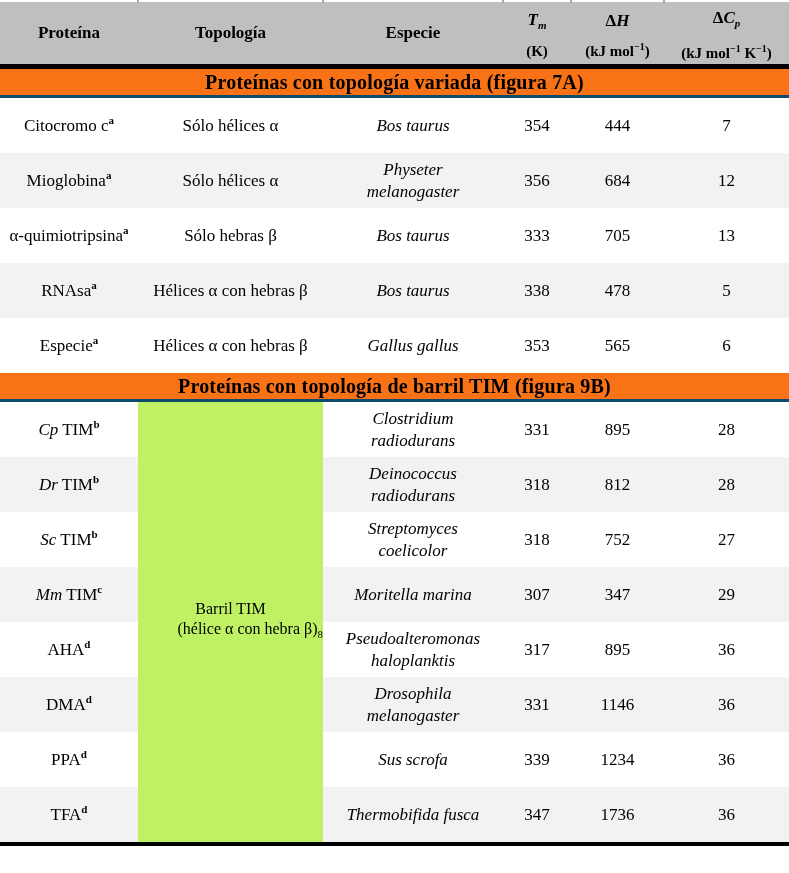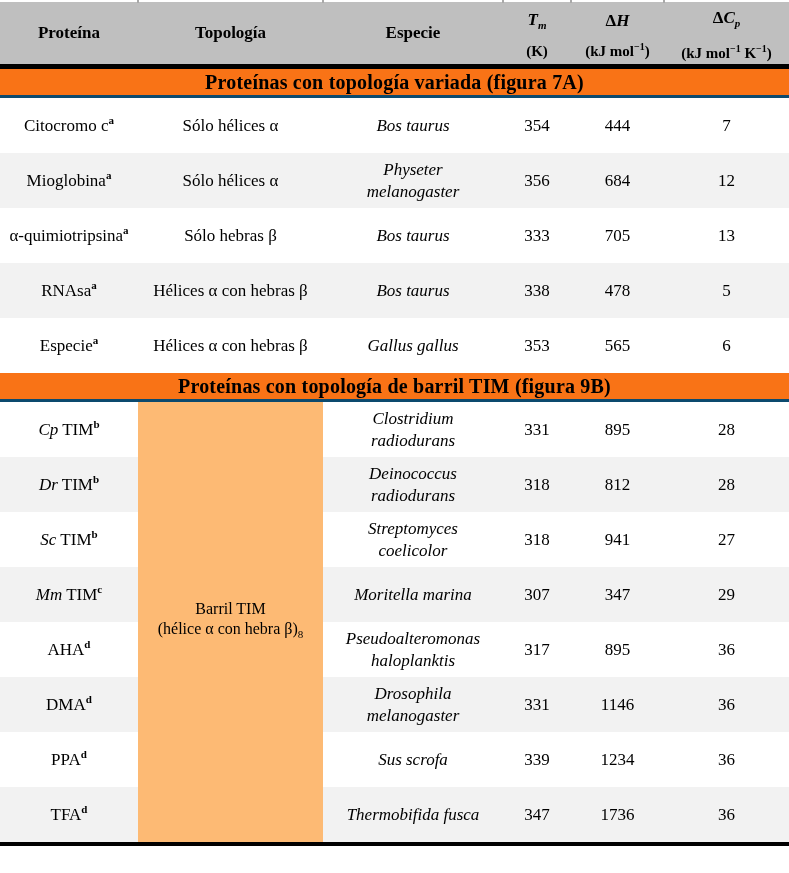--- a/index.html
+++ b/index.html
@@ -28,23 +28,23 @@
 
   td.band {
     background:#f97316; height:26px;
     font-size:20px; font-weight:bold;
     border-bottom:3px solid #0c4a6e;
     letter-spacing:0.2px;
   }
 
   tbody td.c { height:55px; font-size:17px; }
   tr.stripe td.c { background:#f2f2f2; }
-  td.topo-merged { background:#fdba74; font-size:16px; }
+  td.topo-merged { background:#bef264; font-size:16px; }
   .topo-l1 { line-height:20px; }
-  .topo-l2 { line-height:20px; }
+  .topo-l2 { line-height:20px;text-align:right; }
   sub.s8 { font-size:11px; }
 
   .nowrap { white-space:nowrap; }
   .prot sup { font-size:11px; font-weight:bold; vertical-align:super; }
   .prot i { }
   .species { font-style:italic; line-height:22px; padding:0 4px; }
   .bottom-rule { border-bottom:4px solid #000; }
 </style>
 </head>
 <body>
@@ -191,21 +191,21 @@
       </tr>
       <tr>
         <td class="c"><span class="prot nowrap"><i>Sc</i><span> TIM</span><sup>b</sup></span></td>
         <td class="c">
             <div class="species">
               <div>Streptomyces</div>
               <div>coelicolor</div>
             </div>
           </td>
         <td class="c">318</td>
-        <td class="c">941</td>
+        <td class="c">752</td>
         <td class="c">27</td>
       </tr>
       <tr class="stripe">
         <td class="c"><span class="prot nowrap"><i>Mm</i><span> TIM</span><sup>c</sup></span></td>
         <td class="c">
             <div class="species">
               <div>Moritella marina</div>
               <div></div>
             </div>
           </td>

